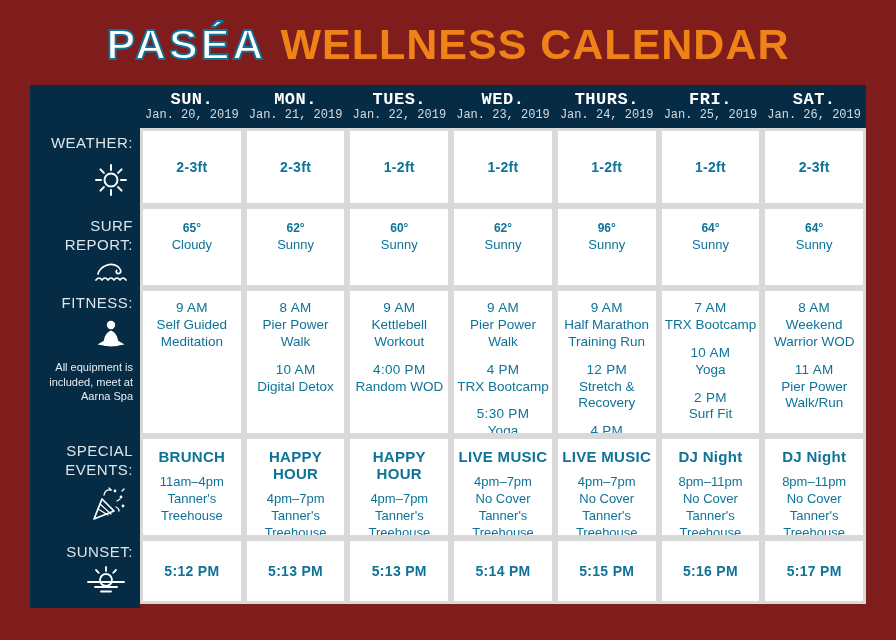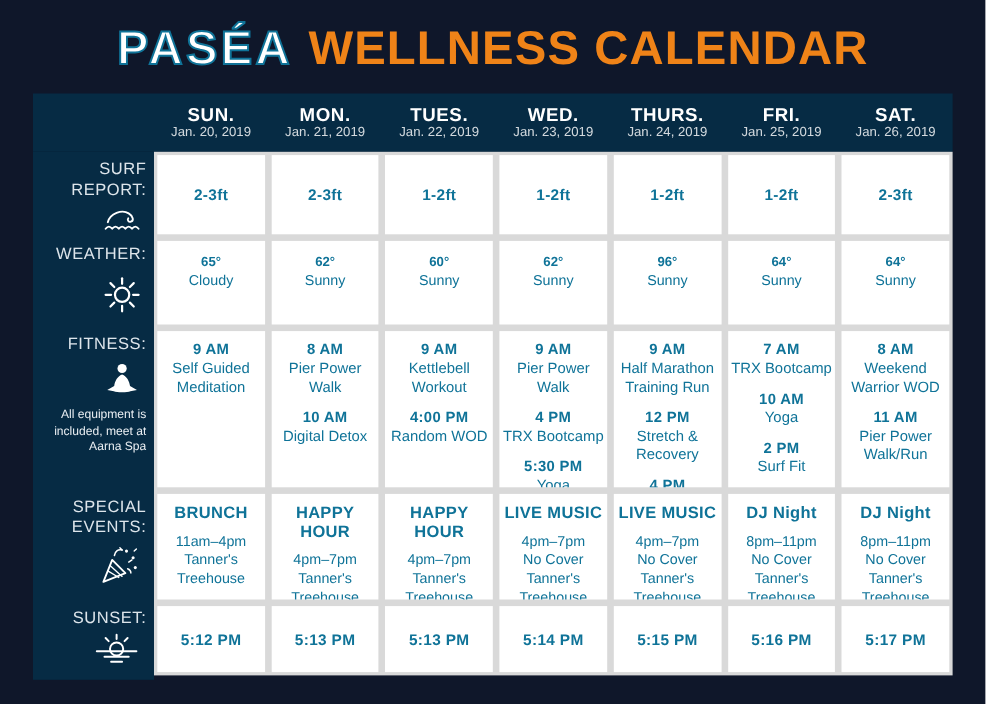--- a/index.html
+++ b/index.html
@@ -1,38 +1,39 @@
 <!DOCTYPE html>
 <html style="--navy: #062B44; --teal: #0F7398; --orange: #EF8318; --grid_bg: #D9D9D9;"><head>
 <meta charset="utf-8">
 <style>
   * { margin:0; padding:0; box-sizing:border-box; }
   html,body { background:#fff; }
   .page {
-    position:relative; width:896px; height:640px; background:#0f172a;
+    position:relative; width:896px; height:640px; background:#7f1d1d;
     font-family:"Liberation Sans", sans-serif; overflow:hidden;
   }
   
   .title {
     position:absolute; top:20px; left:30px; width:836px;
     text-align:center; font-size:43px; font-weight:bold; letter-spacing:1px;
     white-space:nowrap;
   }
   .brand { color:var(--teal,#0F7398); letter-spacing:3px; margin-right:14px; }
   @supports (-webkit-text-stroke: 2px red) {
     .brand { -webkit-text-stroke:1.8px var(--teal,#0F7398); color:#fff; }
   }
   .title-main { color:var(--orange,#EF8318); }
 
   
   .calendar { position:absolute; top:85px; left:30px; width:836px; }
 
   .header-row {
-    display:flex; height:53px; background:var(--navy,#062B44);
+    display:flex; height:43px; background:var(--navy,#062B44);
     align-items:center;
+    font-family:Liberation Mono, monospace;
   }
   .header-spacer { width:110px; }
   .day-col { flex:1; text-align:center; color:#fff; line-height:1.15; }
   .day-name { font-size:17px; font-weight:bold; letter-spacing:.5px; }
   .day-date { font-size:12px; color:rgba(255,255,255,.82); }
 
   .body { display:flex; align-items:flex-start; }
 
   
   .sidebar {
@@ -61,21 +62,21 @@
     flex:1; background:#fff; margin:3px; color:var(--teal,#0F7398);
     text-align:center; overflow:hidden;
   }
   .cell-center { display:flex; align-items:center; justify-content:center; }
   .bold-val { font-weight:bold; font-size:14px; letter-spacing:.3px; }
   .cell-weather { padding-top:12px; }
   .w-temp { font-weight:bold; font-size:12px; }
   .w-cond { font-size:13px; margin-top:2px; }
   .cell-fitness { padding:9px 2px 0; }
   .f-entry { margin-bottom:11px; line-height:1.25; font-size:13.5px; }
-  .f-time { font-weight:bold; letter-spacing:.3px; }
+  .f-time { font-weight:normal; letter-spacing:.3px; }
   .cell-events { padding:9px 2px 0; }
   .e-title { font-weight:bold; font-size:15px; letter-spacing:.3px; }
   .e-details { font-size:13px; line-height:1.3; margin-top:9px; white-space:pre-line; }
   svg { stroke:#fff; fill:none; stroke-width:1.7; stroke-linecap:round; stroke-linejoin:round; }
 </style>
 </head>
 <body>
 
 <div class="page">
 
@@ -113,41 +114,41 @@
       </div>
       <div class="day-col">
         <div class="day-name">SAT.</div>
         <div class="day-date">Jan. 26, 2019</div>
       </div>
     </div>
 
     <div class="body">
 
       <div class="sidebar">
-        <div class="side-section sec-surf">
-          <div class="side-label">SURF REPORT:</div>
-          <svg class="side-icon" width="36" height="24" viewBox="0 0 36 24">
-            <path d="M6 13 C8 5, 19 1, 25 5 C29 7.5, 30 11.5, 27 12.5 C25 13.2, 23.4 11.2, 24.6 9.4"></path>
-            <path d="M4 19 q3 -4 6 0 q3 -4 6 0 q3 -4 6 0 q3 -4 6 0 q3 -4 6 0"></path>
-          </svg>
-        </div>
         <div class="side-section sec-weather">
           <div class="side-label">WEATHER:</div>
           <svg class="side-icon" width="34" height="34" viewBox="0 0 34 34" style="margin-top:10px;">
             <circle cx="17" cy="17" r="6.5" stroke-width="2"></circle>
             <line x1="17" y1="2" x2="17" y2="7" stroke-width="2"></line>
             <line x1="17" y1="27" x2="17" y2="32" stroke-width="2"></line>
             <line x1="2" y1="17" x2="7" y2="17" stroke-width="2"></line>
             <line x1="27" y1="17" x2="32" y2="17" stroke-width="2"></line>
             <line x1="6.4" y1="6.4" x2="9.9" y2="9.9" stroke-width="2"></line>
             <line x1="24.1" y1="24.1" x2="27.6" y2="27.6" stroke-width="2"></line>
             <line x1="6.4" y1="27.6" x2="9.9" y2="24.1" stroke-width="2"></line>
             <line x1="24.1" y1="9.9" x2="27.6" y2="6.4" stroke-width="2"></line>
           </svg>
         </div>
+        <div class="side-section sec-surf">
+          <div class="side-label">SURF REPORT:</div>
+          <svg class="side-icon" width="36" height="24" viewBox="0 0 36 24">
+            <path d="M6 13 C8 5, 19 1, 25 5 C29 7.5, 30 11.5, 27 12.5 C25 13.2, 23.4 11.2, 24.6 9.4"></path>
+            <path d="M4 19 q3 -4 6 0 q3 -4 6 0 q3 -4 6 0 q3 -4 6 0 q3 -4 6 0"></path>
+          </svg>
+        </div>
         <div class="side-section sec-fitness">
           <div class="side-label">FITNESS:</div>
           <svg class="side-icon" width="34" height="32" viewBox="0 0 34 32" style="stroke:none;">
             <circle cx="17" cy="6" r="4.2" fill="#fff"></circle>
             <path fill="#fff" d="M17 11.5 C12.5 13.2, 10.6 17.5, 9.8 21.8 L3.5 25.5 L9.5 26.6 C12 27.8, 22 27.8, 24.5 26.6 L30.5 25.5 L24.2 21.8 C23.4 17.5, 21.5 13.2, 17 11.5 Z"></path>
           </svg>
           <div class="side-note">All equipment is included, meet at Aarna Spa</div>
         </div>
         <div class="side-section sec-events">
           <div class="side-label">SPECIAL EVENTS:</div>

